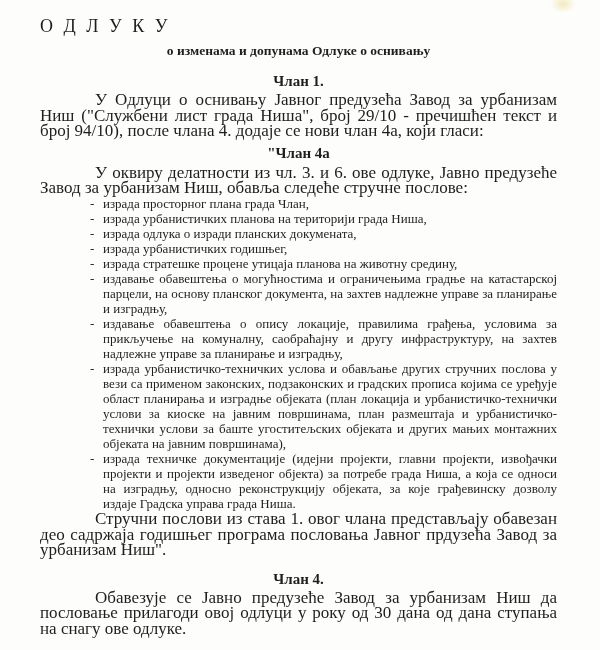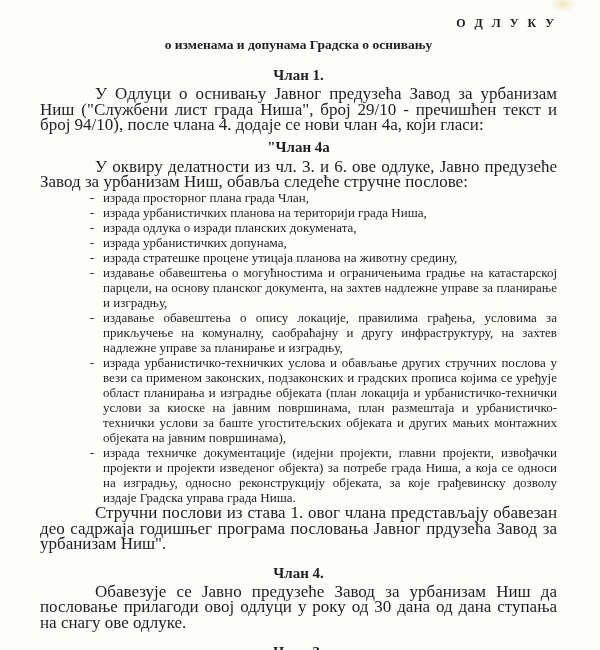--- a/index.html
+++ b/index.html
@@ -24,23 +24,23 @@
     top: -5px;
     right: 24px;
     width: 26px;
     height: 18px;
     border-radius: 50%;
     background: radial-gradient(ellipse at center, rgba(232,216,140,0.55) 0%, rgba(232,216,140,0.0) 70%);
     pointer-events: none;
   }
   .doc-title {
     margin: 10px 0 5px 0;
-    text-align: right;
-    font-size: 12px;
-    font-weight: bold;
+    text-align: left;
+    font-size: 18px;
+    font-weight: normal;
     letter-spacing: 3px;
     white-space: pre;
   }
   .doc-subtitle {
     margin: 0;
     text-align: center;
     font-size: 13.5px;
     font-weight: bold;
     line-height: 18px;
   }
@@ -81,35 +81,35 @@
 </style>
 </head>
 <body>
 
 <div class="page">
 
   <div class="scan-smudge"></div>
 
   <h1 class="doc-title">О Д Л У К У</h1>
 
-  <p class="doc-subtitle">о изменама и допунама Градска о оснивању</p>
+  <p class="doc-subtitle">о изменама и допунама Одлуке о оснивању</p>
 
   <h3 class="article-heading">Члан 1.</h3>
 
   <p class="para">У Одлуци о оснивању Јавног предузећа Завод за урбанизам Ниш ("Службени лист града Ниша", број 29/10 - пречишћен текст и број 94/10), после члана 4. додаје се нови члан 4а, који гласи:</p>
 
   <h3 class="article-heading sub-heading">"Члан 4а</h3>
 
   <p class="para">У оквиру делатности из чл. 3. и 6. ове одлуке, Јавно предузеће Завод за урбанизам Ниш, обавља следеће стручне послове:</p>
 
   <ul class="tasks">
     <li><span class="dash">-</span><span>израда просторног плана града Члан,</span></li>
     <li><span class="dash">-</span><span>израда урбанистичких планова на територији града Ниша,</span></li>
     <li><span class="dash">-</span><span>израда одлука о изради планских докумената,</span></li>
-    <li><span class="dash">-</span><span>израда урбанистичких допунама,</span></li>
+    <li><span class="dash">-</span><span>израда урбанистичких годишњег,</span></li>
     <li><span class="dash">-</span><span>израда стратешке процене утицаја планова на животну средину,</span></li>
     <li><span class="dash">-</span><span>издавање обавештења о могућностима и ограничењима градње на катастарској парцели, на основу планског документа,  на захтев надлежне управе за планирање и изградњу,</span></li>
     <li><span class="dash">-</span><span>издавање обавештења о опису локације, правилима грађења, условима за прикључење на комуналну, саобраћајну и другу инфраструктуру, на захтев надлежне  управе за  планирање и изградњу,</span></li>
     <li><span class="dash">-</span><span>израда урбанистичко-техничких услова и обављање других стручних послова у вези са применом законских, подзаконских и градских прописа којима се уређује област планирања и изградње објеката (план локација и урбанистичко-технички услови за киоске на јавним површинама, план размештаја и урбанистичко-технички услови за баште угоститељских објеката и других мањих монтажних објеката на јавним површинама),</span></li>
     <li><span class="dash">-</span><span>израда техничке документације (идејни пројекти, главни пројекти, извођачки пројекти и пројекти изведеног објекта) за потребе града Ниша, а која се односи на изградњу, односно реконструкцију објеката, за које грађевинску дозволу издаје Градска управа града Ниша.</span></li>
   </ul>
 
   <p class="para">Стручни послови из става 1. овог члана представљају обавезан део садржаја годишњег програма пословања Јавног прдузећа Завод за урбанизам Ниш".</p>
 
   <h3 class="article-heading">Члан 4.</h3>

